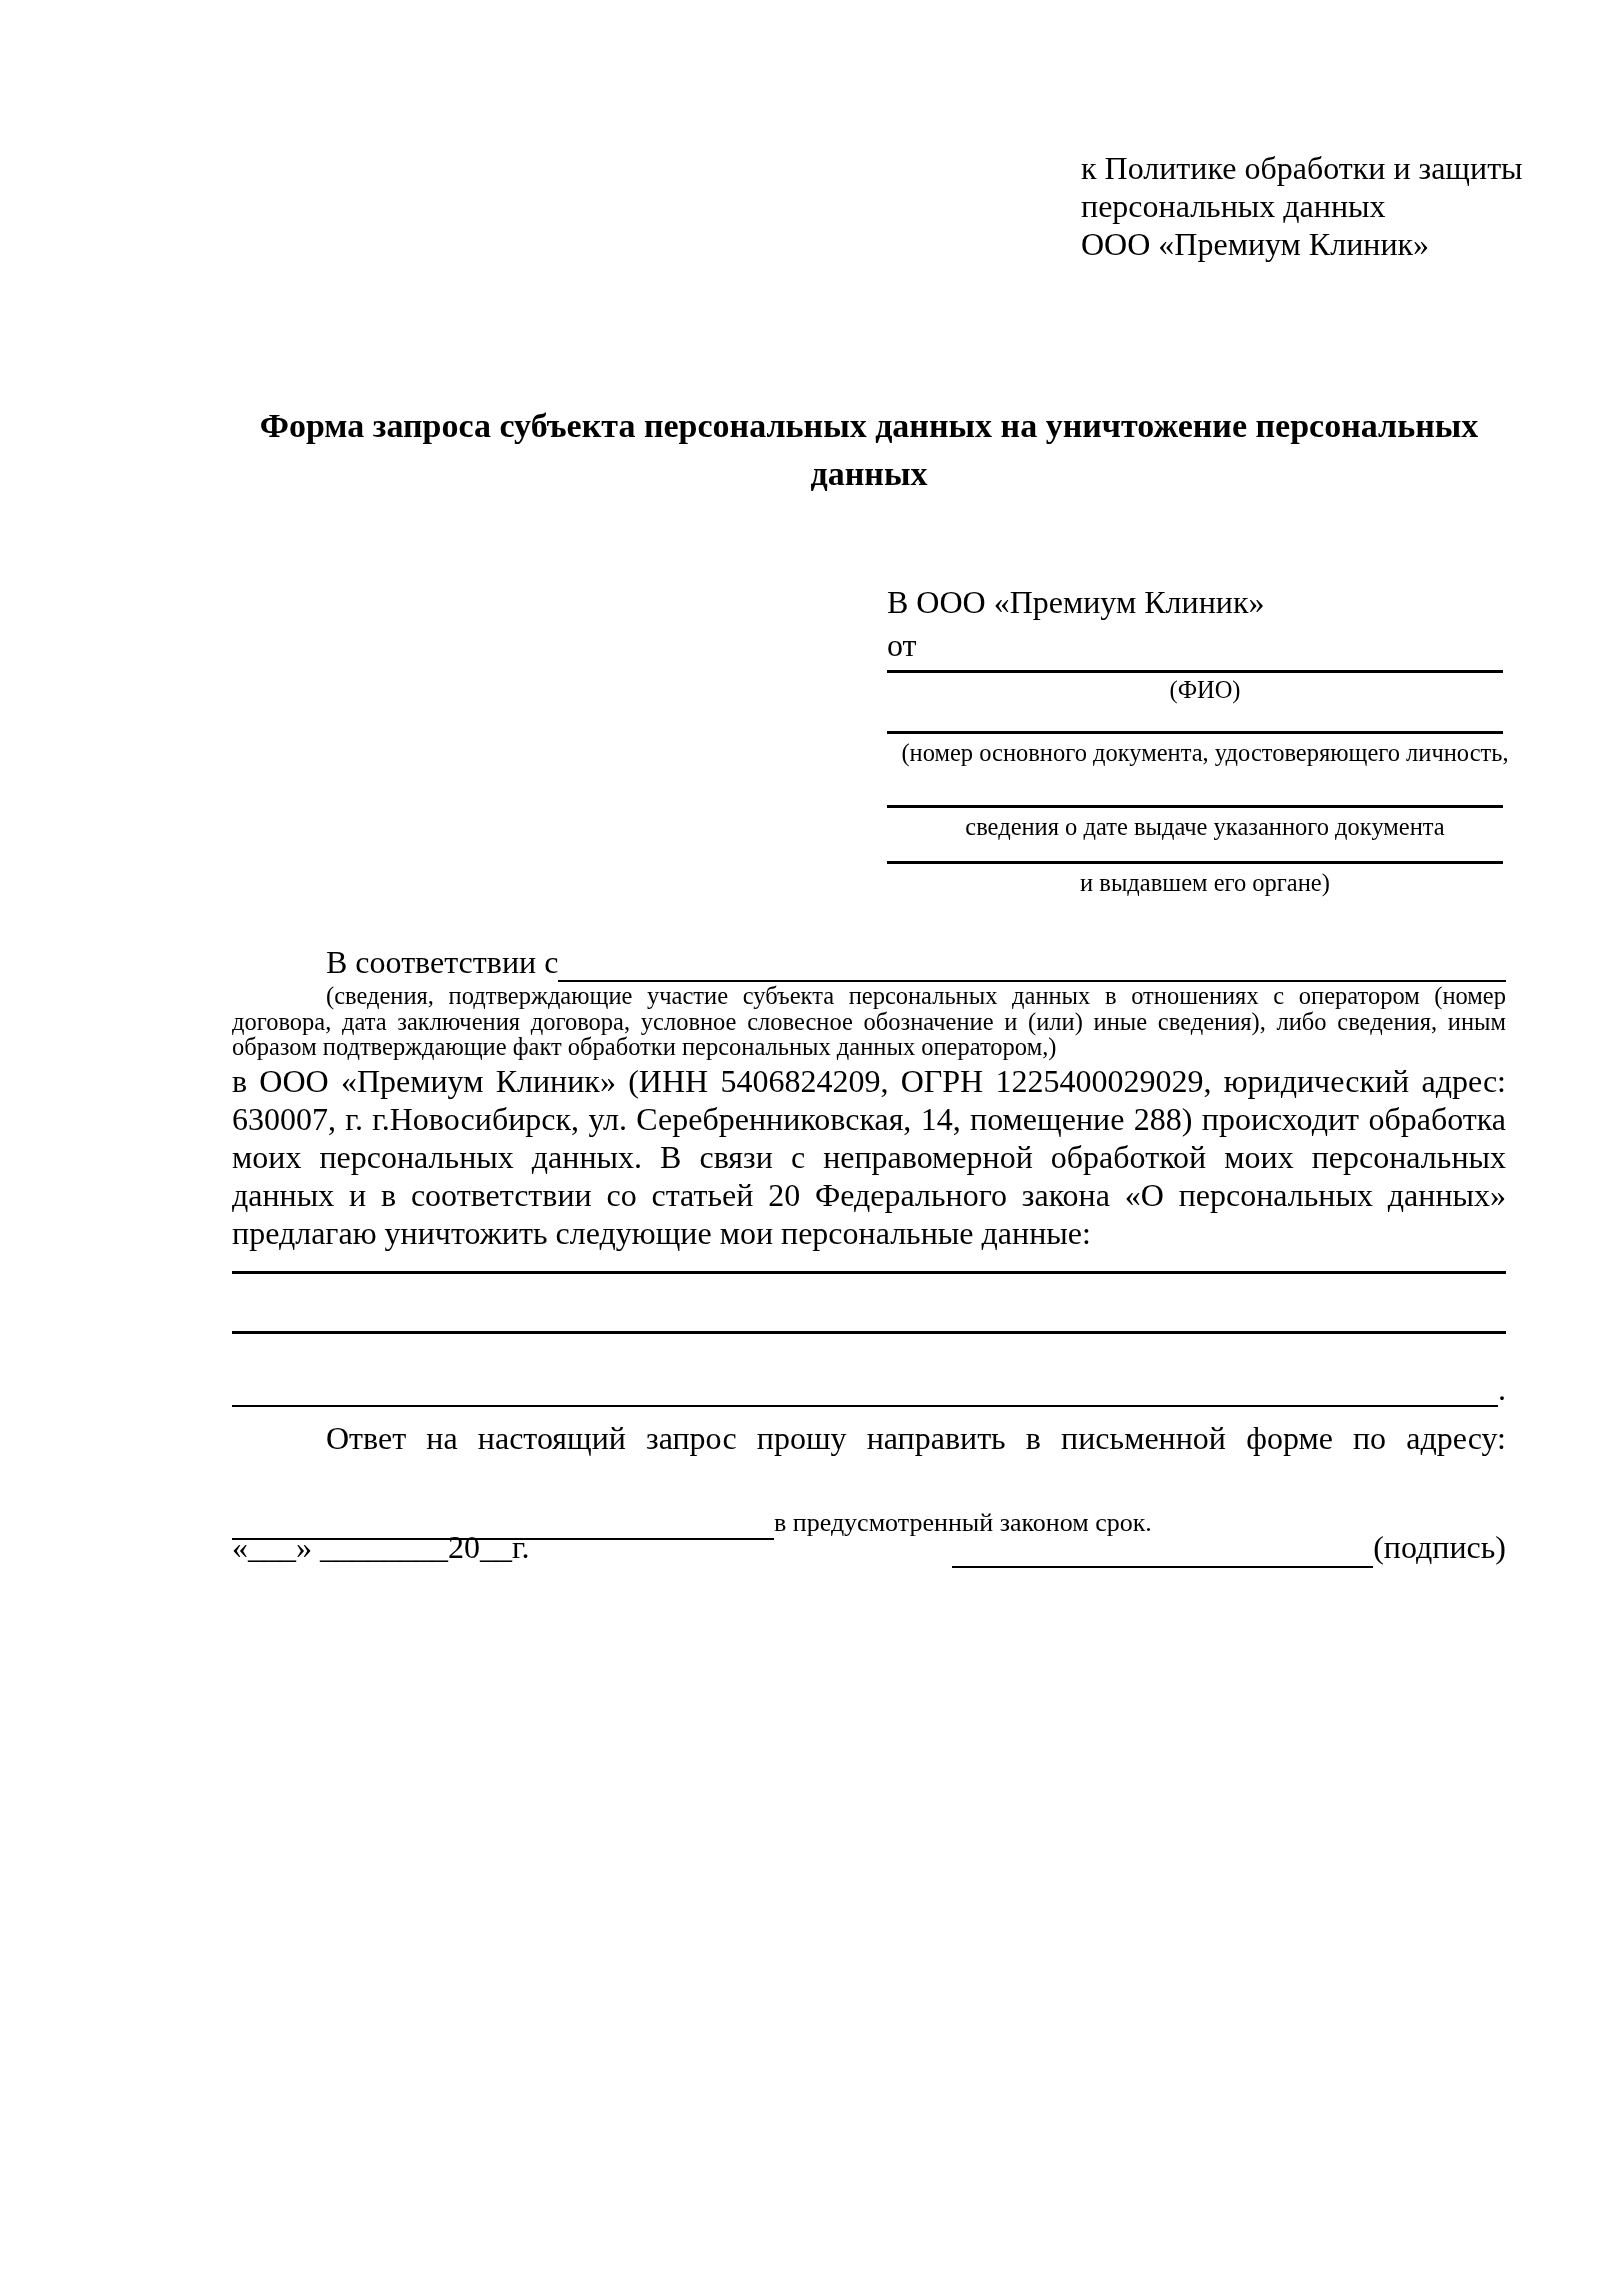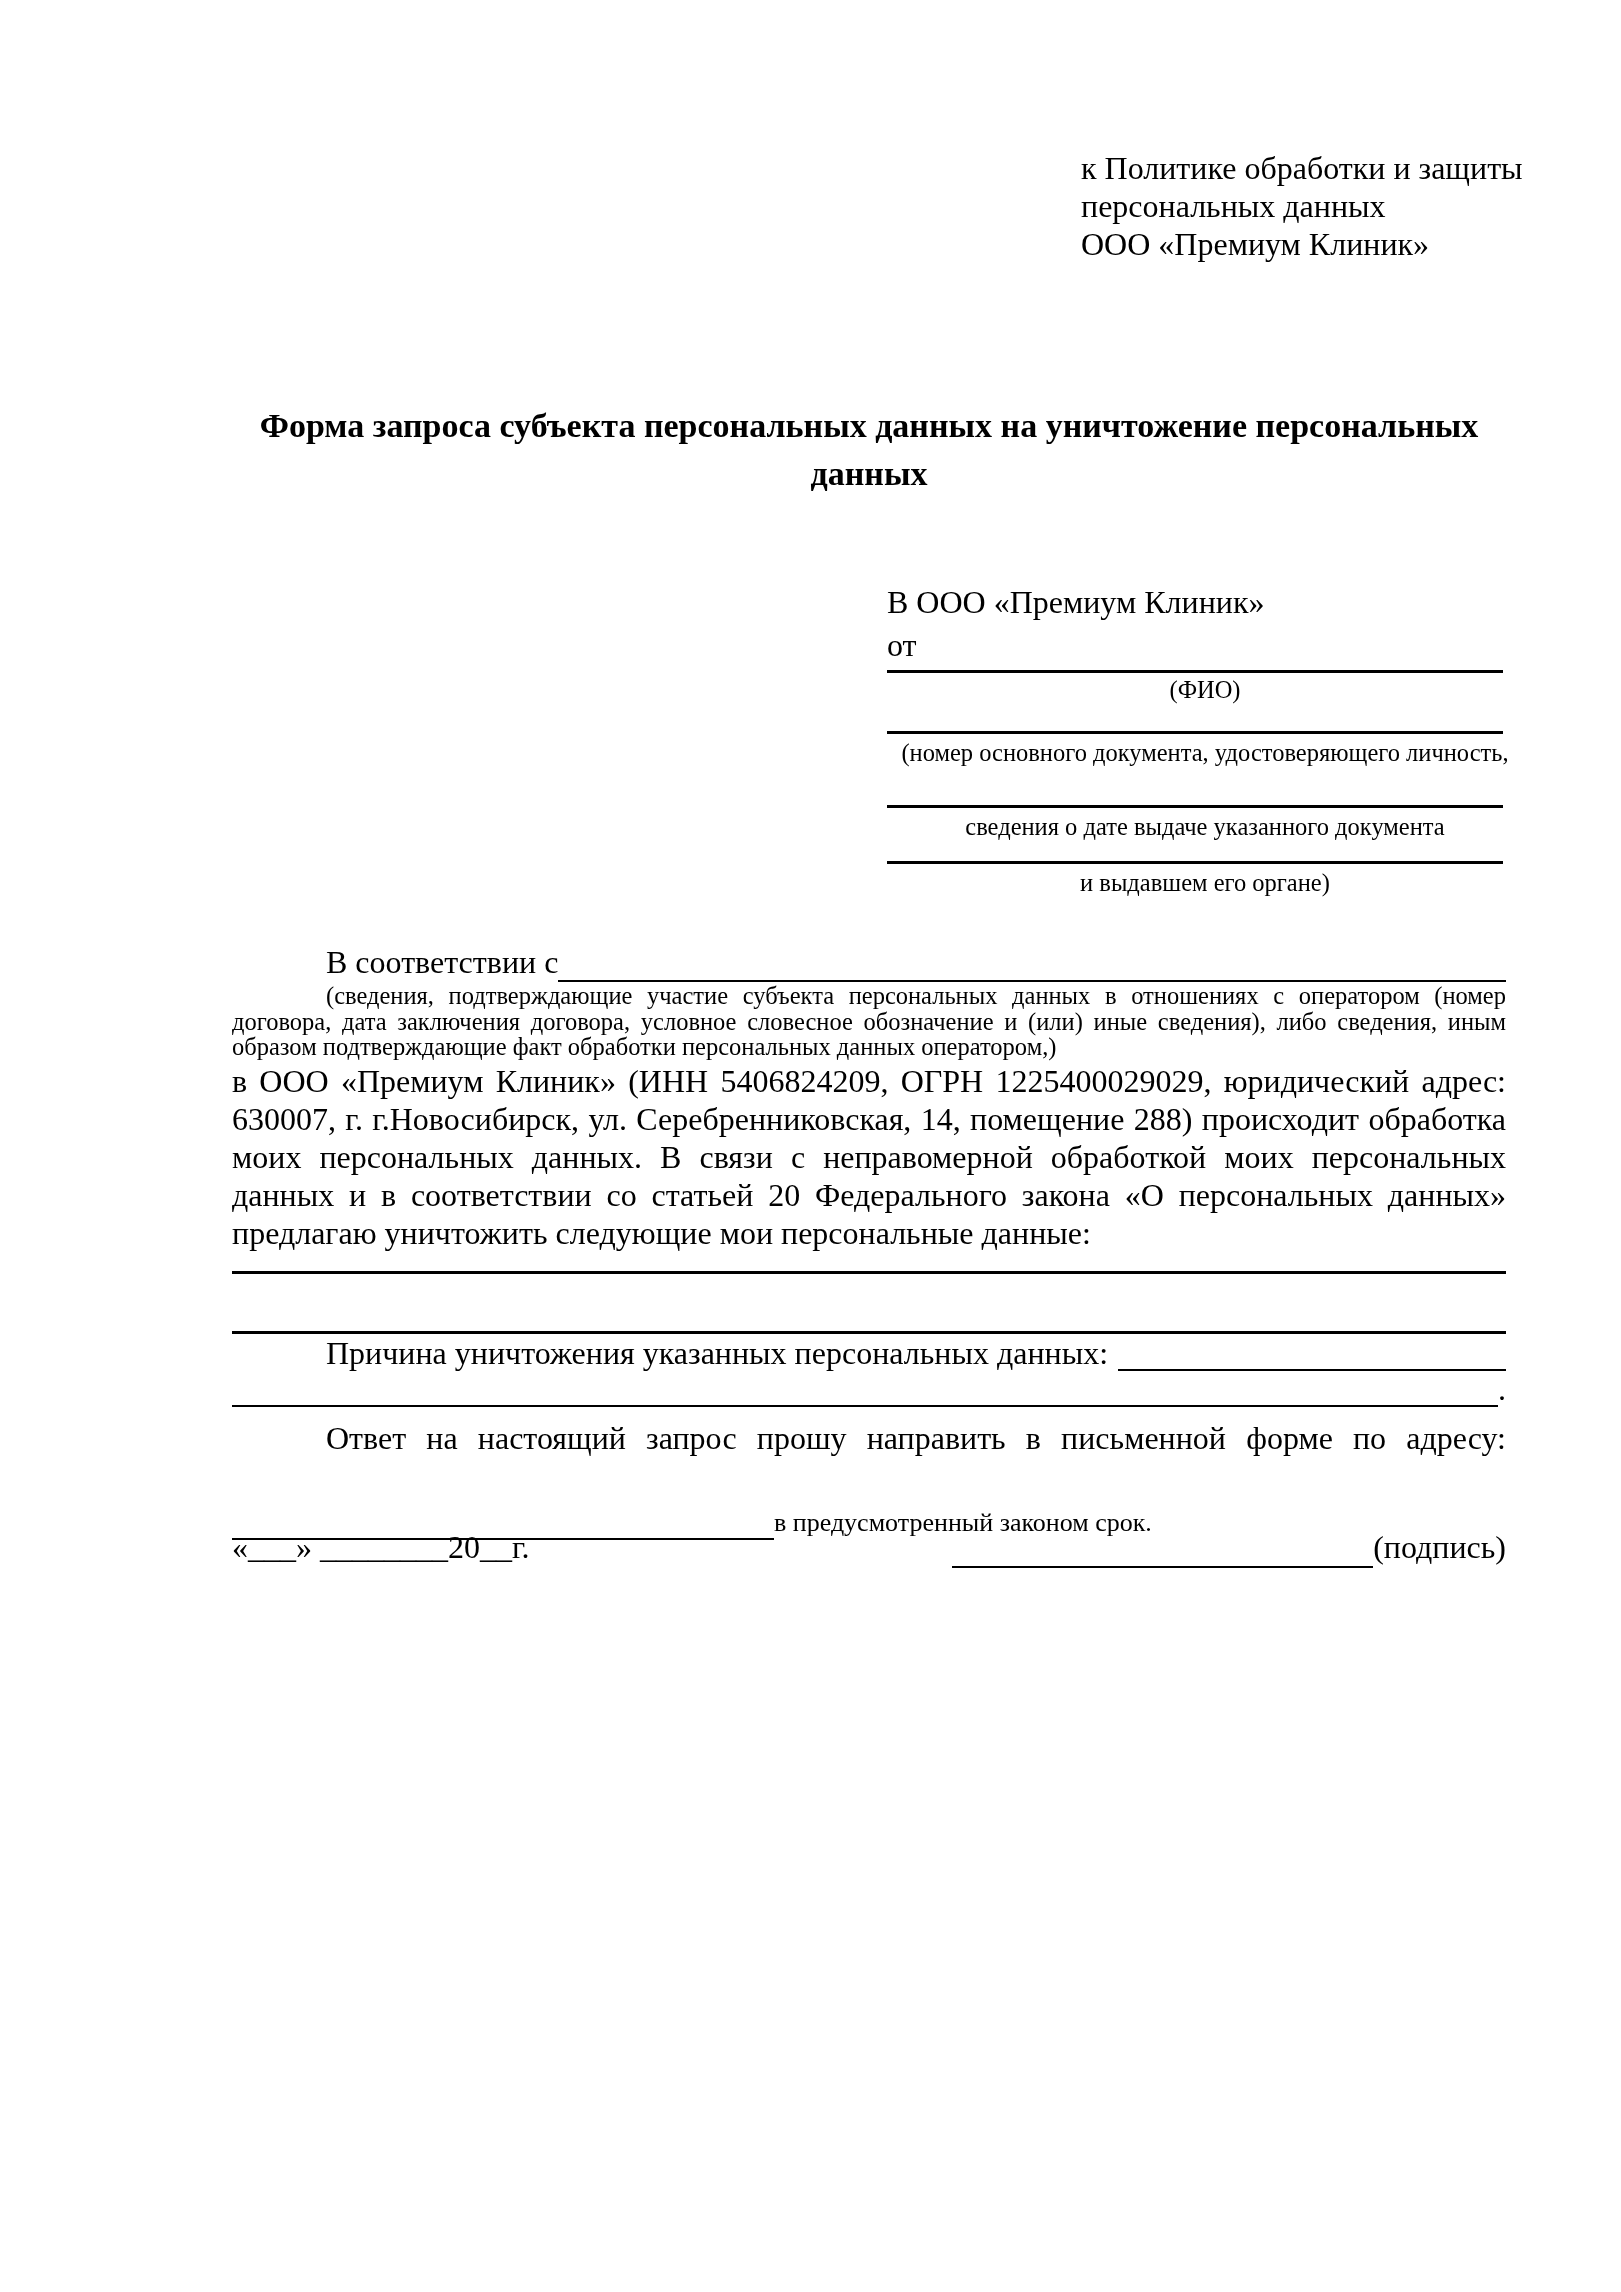--- a/index.html
+++ b/index.html
@@ -154,24 +154,20 @@
     <span class="fill"></span>
   </div>
 
   <div class="abs fine-print">(сведения, подтверждающие участие субъекта персональных данных в отношениях с оператором (номер договора, дата заключения договора, условное словесное обозначение и (или) иные сведения), либо сведения, иным образом подтверждающие факт обработки персональных данных оператором,)</div>
 
   <div class="abs body-par">в ООО «Премиум Клиник» (ИНН 5406824209, ОГРН 1225400029029, юридический адрес: 630007, г. г.Новосибирск, ул. Серебренниковская, 14, помещение 288) происходит обработка моих персональных данных. В связи с неправомерной обработкой моих персональных данных и в соответствии со статьей 20 Федерального закона «О персональных данных» предлагаю уничтожить следующие мои персональные данные:</div>
 
   <div class="abs hline full-line details-line-1"></div>
   <div class="abs hline full-line details-line-2"></div>
 
-  <div class="abs reason-row">
-    <span class="label">Причина уничтожения указанных персональных данных:</span>
-    <span class="fill"></span>
-  </div>
 
   <div class="abs period-row">
     <span class="fill"></span>
     <span>.</span>
   </div>
 
   <div class="abs reply-par">Ответ на настоящий запрос прошу направить в письменной форме по адресу:</div>
 
   <div class="abs tail-row">
     <span class="address-fill"></span>

